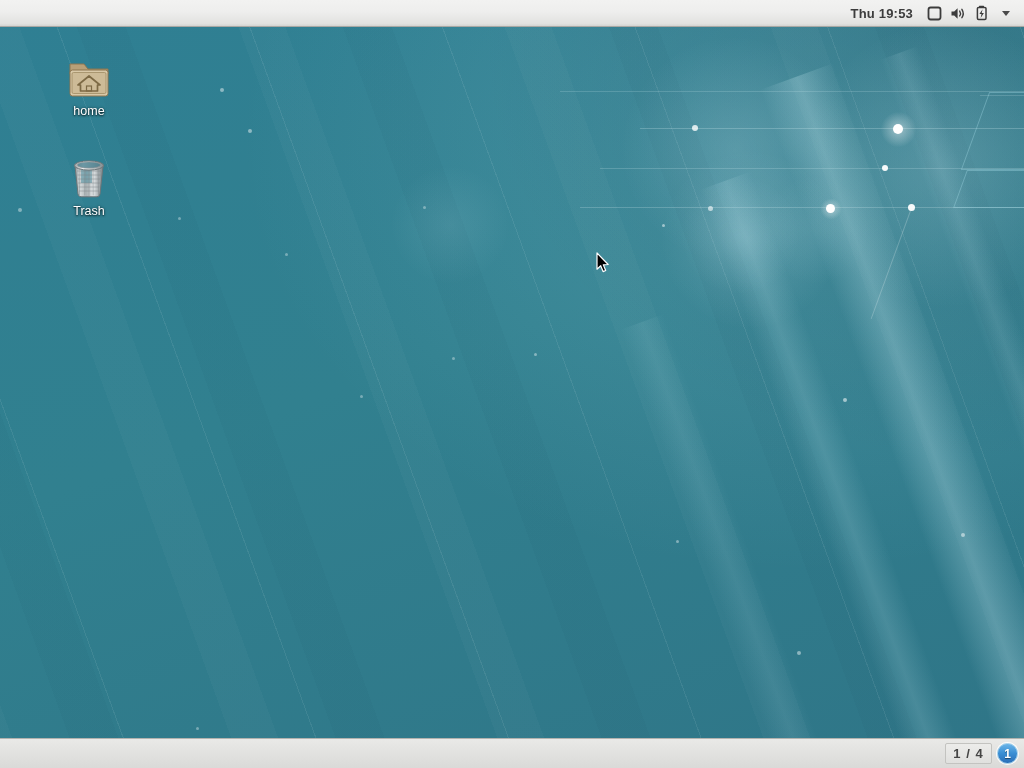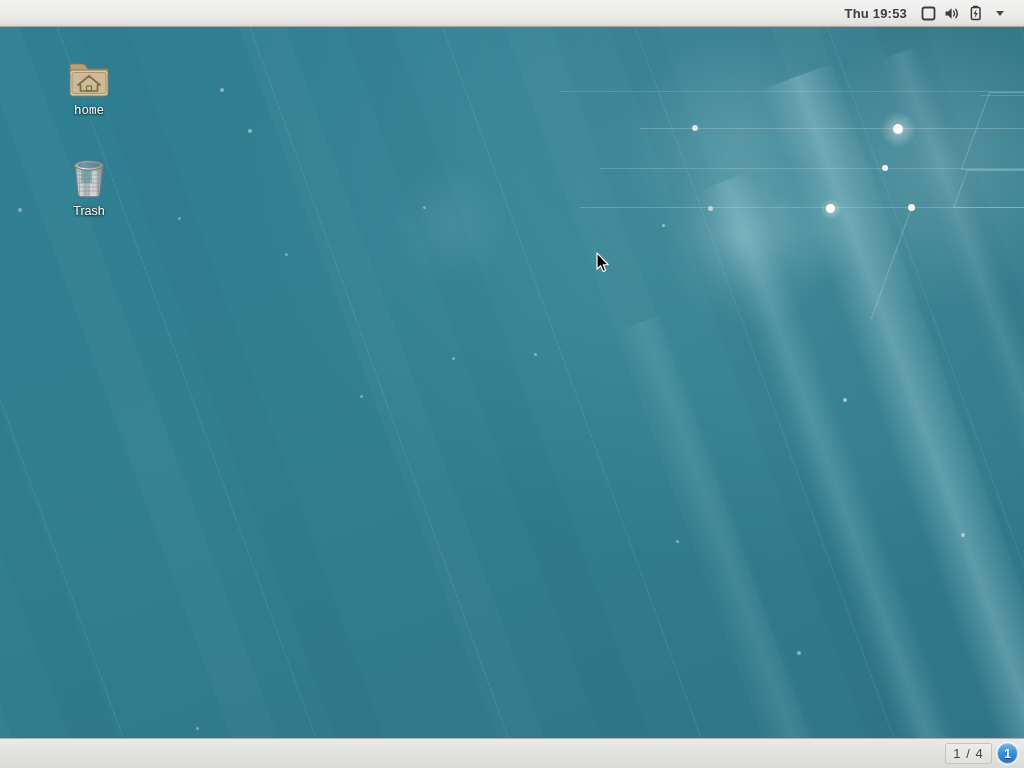--- a/index.html
+++ b/index.html
@@ -53,21 +53,21 @@
   .rect-outline { position: absolute; border: 1px solid rgba(160,215,228,0.40); transform: skewX(-20deg); }
 
   
   #top-panel {
     position: absolute; left: 0; top: 0; width: 1024px; height: 27px;
     background: linear-gradient(to bottom, #f2f2f1 0%, #eeeeed 45%, #e2e2e0 90%, #d4d4d2 100%);
     border-bottom: 1px solid #a8a8a4;
     display: flex; align-items: center; z-index: 50;
   }
   .panel-left { display: flex; align-items: center; height: 100%; }
-  .panel-right { margin-left: auto; display: flex; align-items: center; height: 100%; padding-right: 12px; }
+  .panel-right { margin-left: auto; display: flex; align-items: center; height: 100%; padding-right: 6px; }
   .menu-item {
     display: flex; align-items: center; gap: 5px; height: 100%;
     padding: 0 8px; font-size: 13px; color: #3c3c3c; white-space: nowrap; cursor: default;
   }
   .caret { width: 0; height: 0; border-left: 4px solid transparent; border-right: 4px solid transparent;
            border-top: 5px solid #4a4a4a; }
   #rh-logo { width: 19px; height: 19px; border-radius: 50%;
              background: radial-gradient(circle at 38% 32%, #ffffff 0%, #f3f3f3 55%, #cfcfcf 100%);
              border: 1px solid #b9b9b9; position: relative; margin-left: 4px; }
   #rh-logo svg { position: absolute; left: 1px; top: 3px; }
@@ -88,21 +88,21 @@
     background: linear-gradient(to bottom, #e9e9e7 0%, #e3e3e1 40%, #dadad8 100%);
     border-top: 1px solid #b3b3af;
     display: flex; align-items: center; z-index: 50;
   }
   #window-list { flex: 1 1 auto; height: 100%; }
   #workspace-switcher {
     display: flex; align-items: center; justify-content: center;
     height: 21px; min-width: 47px; margin-right: 5px; padding: 0 7px;
     border: 1px solid #c3c3c0; border-radius: 2px;
     background: linear-gradient(to bottom, #ececea, #e0e0de);
-    font-size: 13px; font-weight: normal; color: #454545; letter-spacing: 1px;
+    font-size: 13px; font-weight: bold; color: #454545; letter-spacing: 1px;
   }
   #ws-badge {
     width: 21px; height: 21px; border-radius: 50%; margin-right: 6px;
     background: linear-gradient(to bottom, #6ab4e8 0%, #3b8fd4 48%, #2a6fb8 100%);
     border: 1px solid #9fd0ee; box-shadow: 0 0 0 1px rgba(255,255,255,0.85);
     display: flex; align-items: center; justify-content: center;
     color: #ffffff; font-size: 12px; font-weight: bold;
     text-shadow: 0 1px 1px rgba(0,0,0,0.45);
   }
 
@@ -159,21 +159,21 @@
   <div class="dot" style="left:452px; top:357px; width:3px; height:3px; opacity:.35;"></div>
   <div class="dot" style="left:360px; top:395px; width:3px; height:3px; opacity:.35;"></div>
   <div class="dot" style="left:285px; top:253px; width:3px; height:3px; opacity:.35;"></div>
   <div class="dot" style="left:178px; top:217px; width:3px; height:3px; opacity:.35;"></div>
   <div class="dot" style="left:248px; top:129px; width:4px; height:4px; opacity:.45;"></div>
   <div class="dot" style="left:220px; top:88px; width:4px; height:4px; opacity:.45;"></div>
   <div class="dot" style="left:423px; top:206px; width:3px; height:3px; opacity:.35;"></div>
   <div class="dot" style="left:18px; top:208px; width:4px; height:4px; opacity:.4;"></div>
   <div class="dot" style="left:196px; top:727px; width:3px; height:3px; opacity:.35;"></div>
 
-  <div class="desk-icon" style="left:46px; top:48px;font-family:Liberation Mono, monospace;">
+  <div class="desk-icon" style="left:46px; top:48px;">
     <div class="glyph">
       <svg width="44" height="42" viewBox="0 0 44 42">
         <path d="M3 6 L17 6 L21 11 L41 11 L41 16 L3 16 Z" fill="#b8a078" stroke="#8d7650" stroke-width="1"></path>
         <rect x="3" y="12" width="38" height="26" rx="2.5" fill="#d9c9a8" stroke="#8d7650" stroke-width="1"></rect>
         <rect x="5" y="14.5" width="34" height="21" rx="1.5" fill="#cdbb97" stroke="#a08c63" stroke-width="0.8"></rect>
         <path d="M22 18 L33 27 L30.5 27 L30.5 33 L13.5 33 L13.5 27 L11 27 Z" fill="none" stroke="#7d6a45" stroke-width="1.7" stroke-linejoin="round"></path>
         <rect x="19.5" y="28" width="5" height="5" fill="none" stroke="#7d6a45" stroke-width="1.2"></rect>
       </svg>
     </div>
     <div class="label">home</div>

